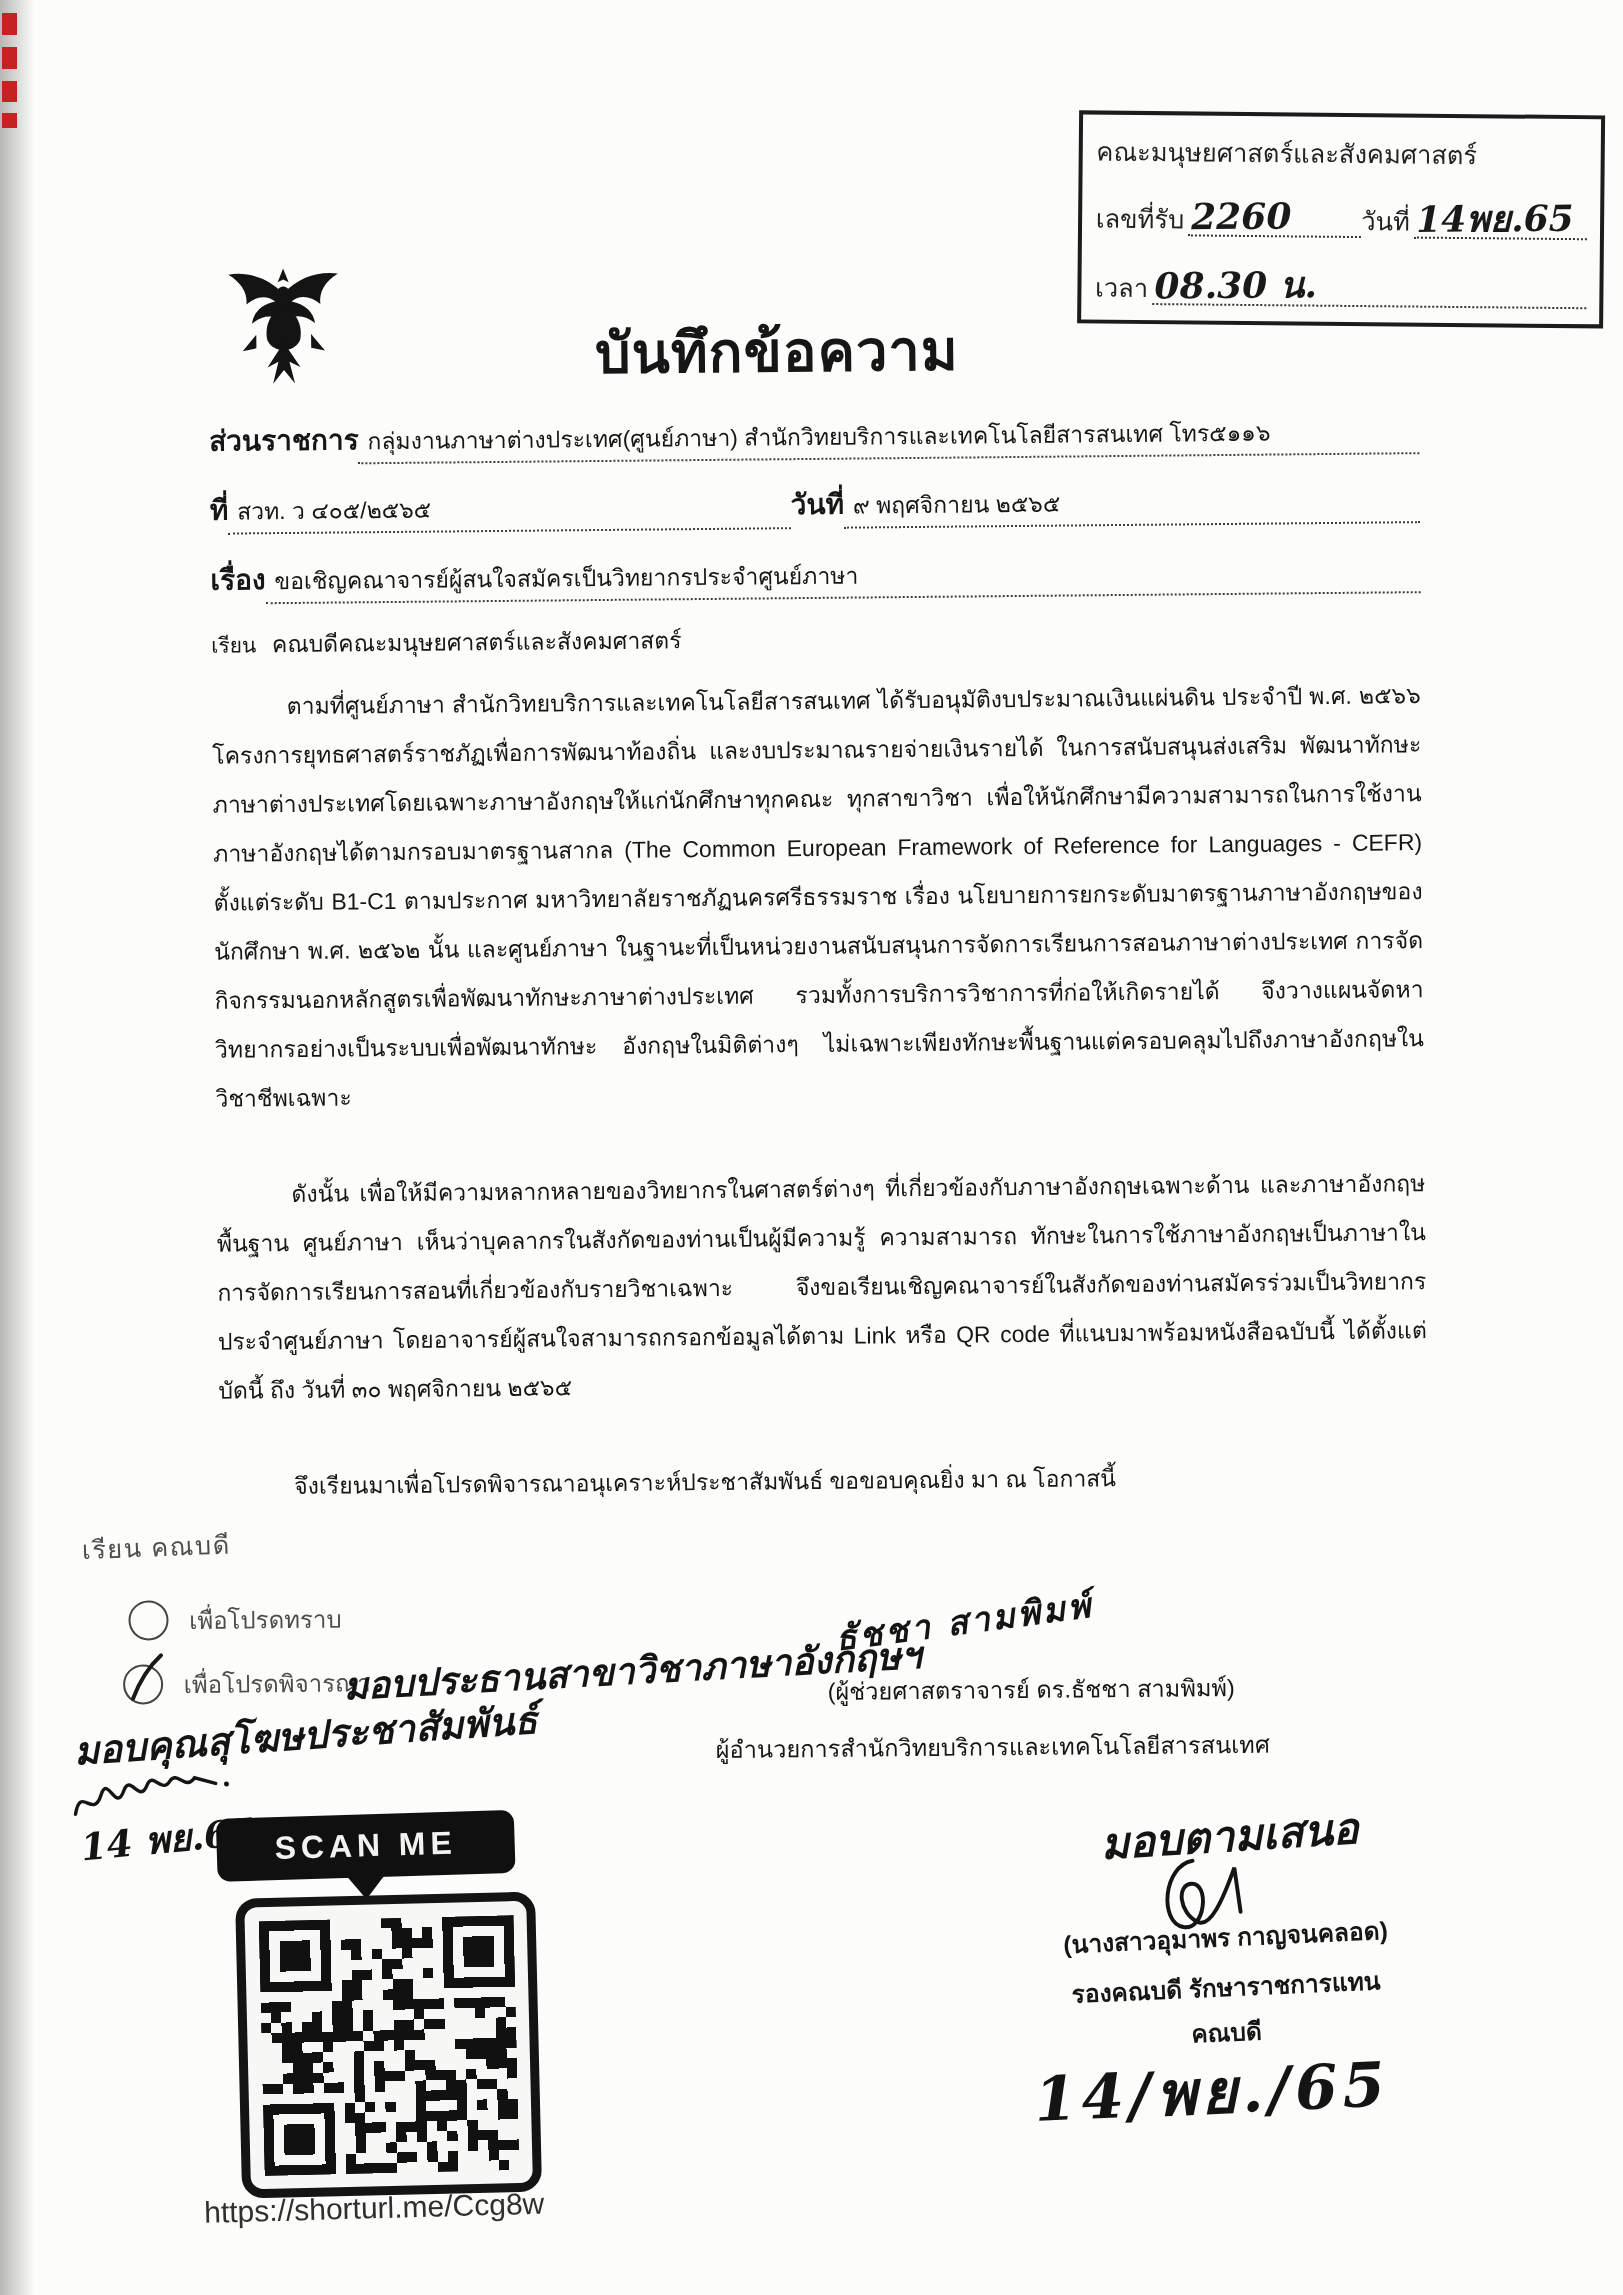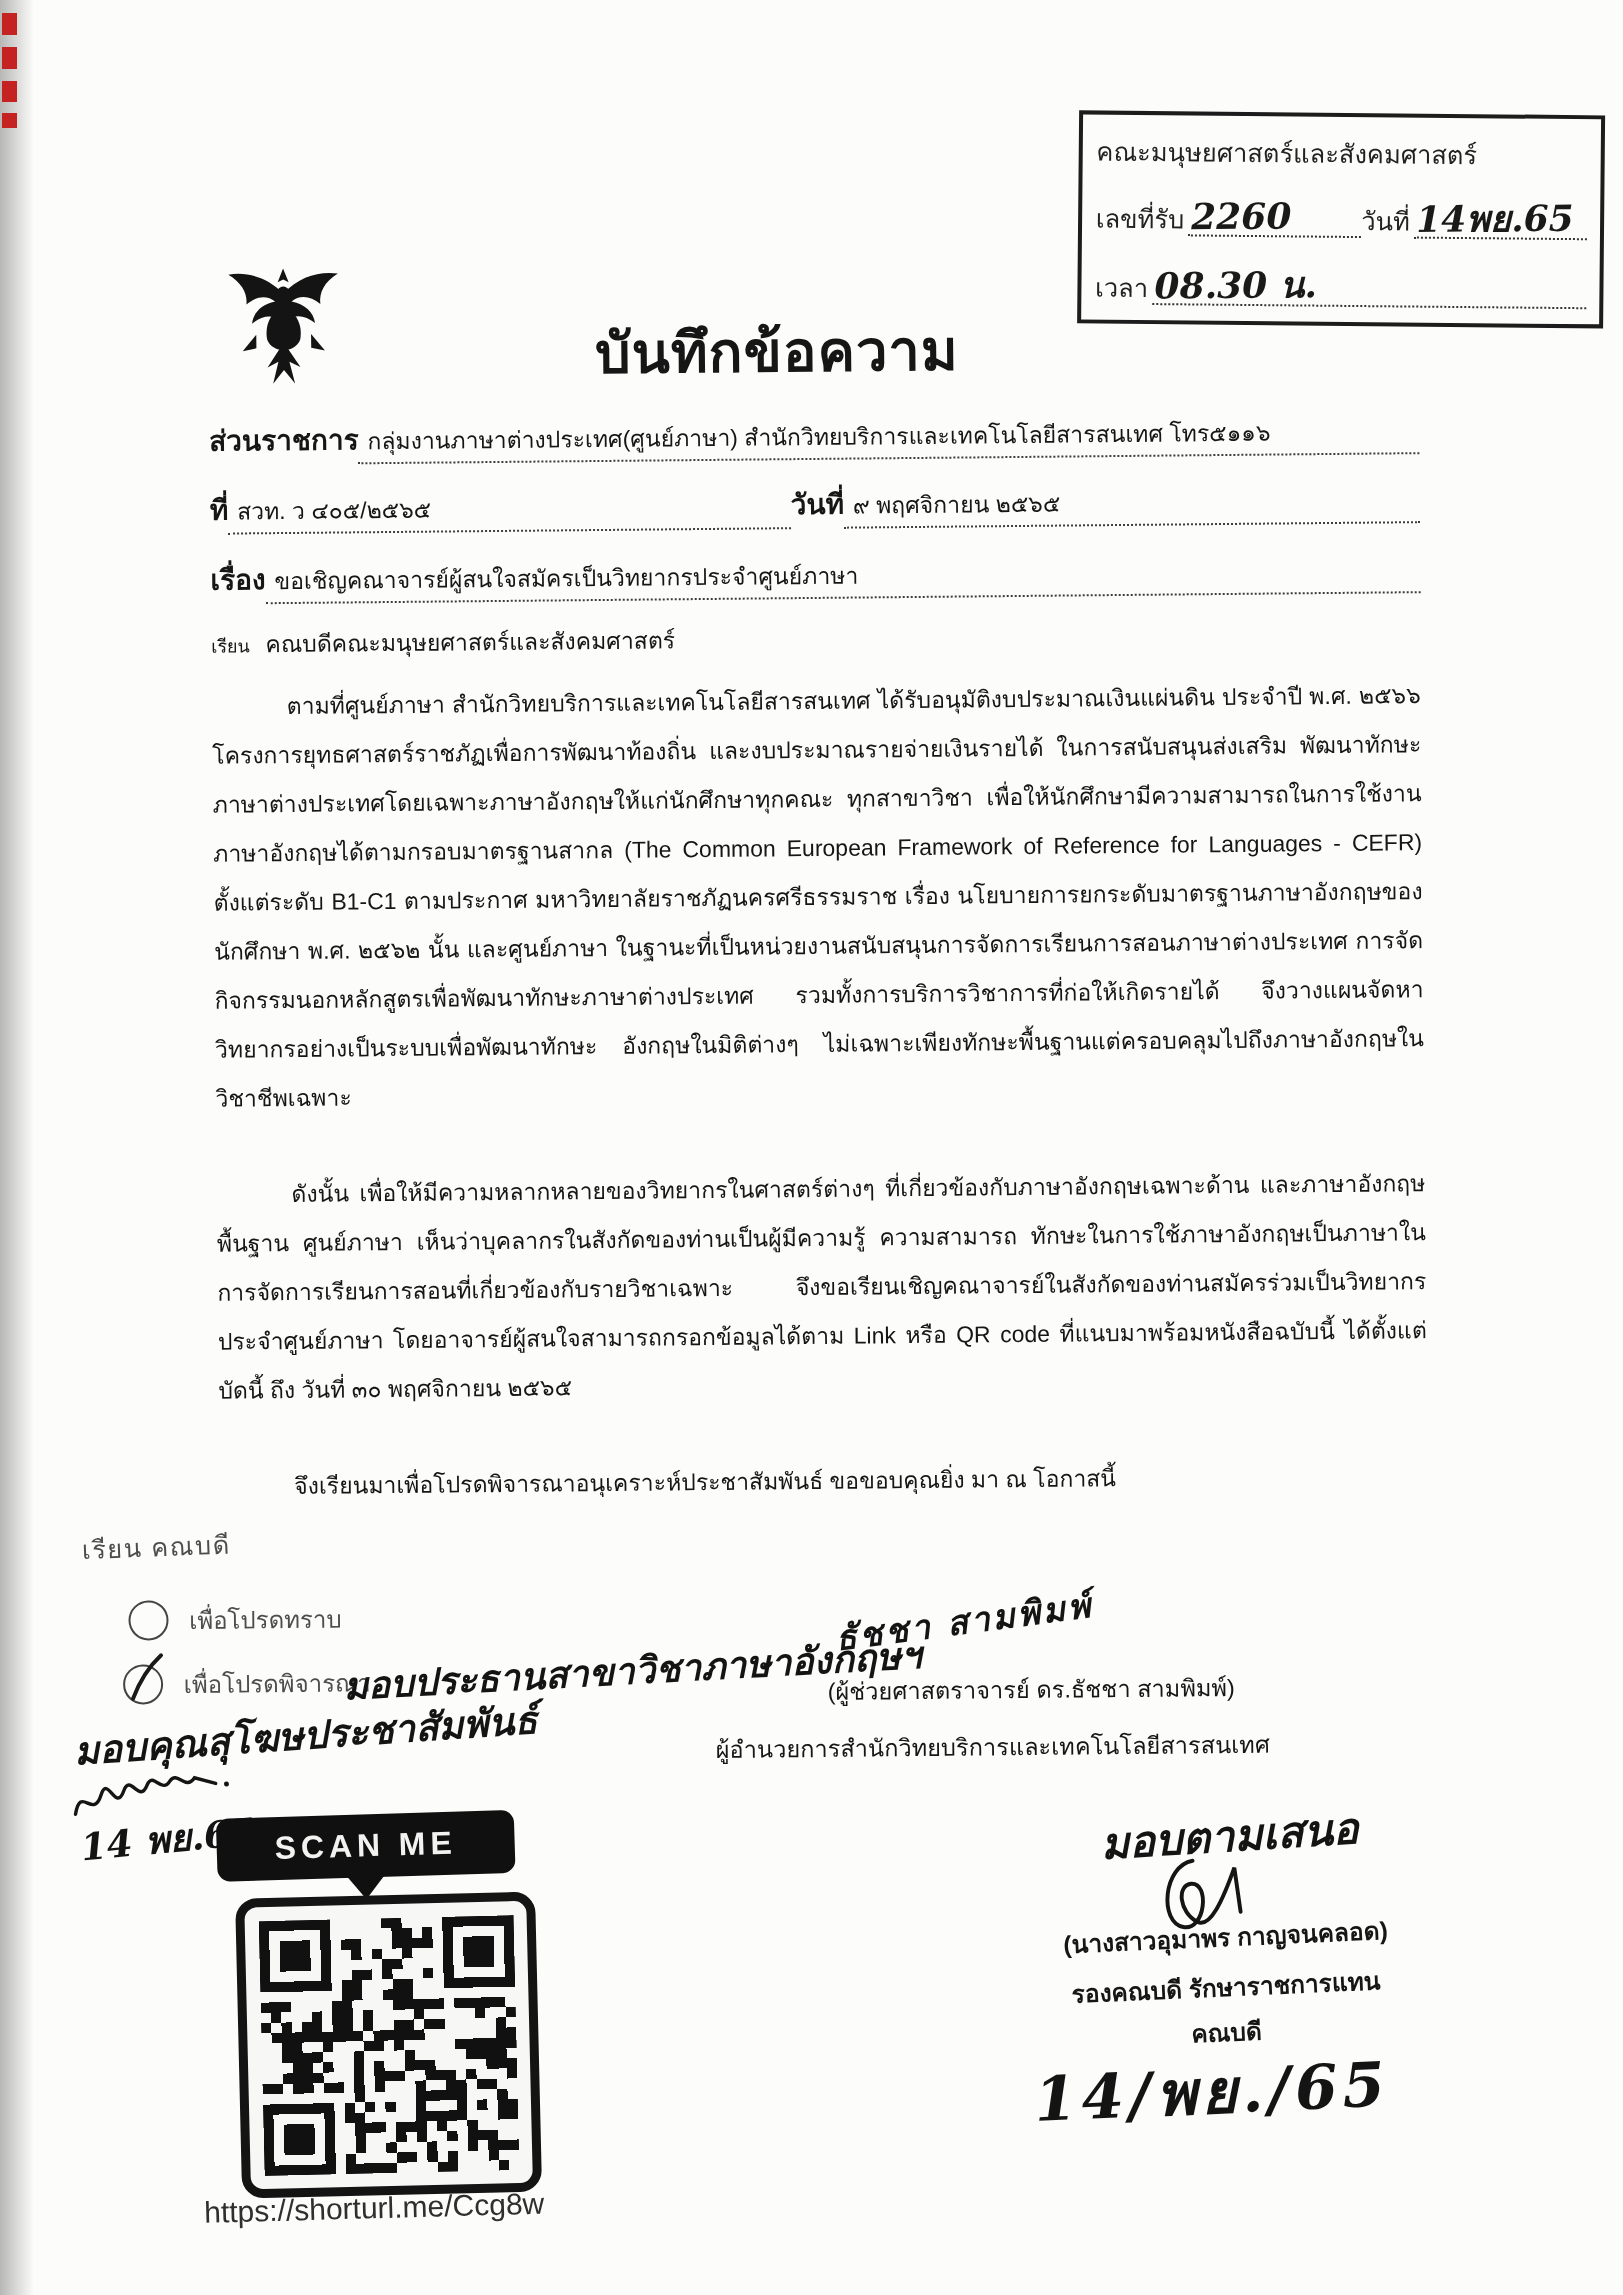--- a/index.html
+++ b/index.html
@@ -140,21 +140,21 @@
         <span class="flabel">ที่</span>
         <span class="fvalue dotted grow">สวท. ว ๔๐๕/๒๕๖๕</span>
         <span class="flabel">วันที่</span>
         <span class="fvalue dotted grow">๙ พฤศจิกายน ๒๕๖๕</span>
       </div>
       <div class="frow">
         <span class="flabel">เรื่อง</span>
         <span class="fvalue dotted grow">ขอเชิญคณาจารย์ผู้สนใจสมัครเป็นวิทยากรประจำศูนย์ภาษา</span>
       </div>
       <div class="frow" id="row-to">
-        <span class="fvalue" style="padding-left:0;font-size:18px;font-family:Liberation Mono, monospace;">เรียน</span>
+        <span class="fvalue" style="padding-left:0;font-size:21px;font-family:Liberation Mono, monospace;">เรียน</span>
         <span class="fvalue">คณบดีคณะมนุษยศาสตร์และสังคมศาสตร์</span>
       </div>
     </div>
 
     <div id="body-text">
       <p>ตามที่ศูนย์ภาษา สำนักวิทยบริการและเทคโนโลยีสารสนเทศ ได้รับอนุมัติงบประมาณเงินแผ่นดิน ประจำปี พ.ศ. ๒๕๖๖ โครงการยุทธศาสตร์ราชภัฏเพื่อการพัฒนาท้องถิ่น และงบประมาณรายจ่ายเงินรายได้ ในการสนับสนุนส่งเสริม พัฒนาทักษะภาษาต่างประเทศโดยเฉพาะภาษาอังกฤษให้แก่นักศึกษาทุกคณะ ทุกสาขาวิชา เพื่อให้นักศึกษามีความสามารถในการใช้งานภาษาอังกฤษได้ตามกรอบมาตรฐานสากล (The Common European Framework of Reference for Languages - CEFR) ตั้งแต่ระดับ B1-C1 ตามประกาศ มหาวิทยาลัยราชภัฏนครศรีธรรมราช เรื่อง นโยบายการยกระดับมาตรฐานภาษาอังกฤษของนักศึกษา พ.ศ. ๒๕๖๒ นั้น และศูนย์ภาษา ในฐานะที่เป็นหน่วยงานสนับสนุนการจัดการเรียนการสอนภาษาต่างประเทศ การจัดกิจกรรมนอกหลักสูตรเพื่อพัฒนาทักษะภาษาต่างประเทศ รวมทั้งการบริการวิชาการที่ก่อให้เกิดรายได้ จึงวางแผนจัดหาวิทยากรอย่างเป็นระบบเพื่อพัฒนาทักษะ อังกฤษในมิติต่างๆ ไม่เฉพาะเพียงทักษะพื้นฐานแต่ครอบคลุมไปถึงภาษาอังกฤษในวิชาชีพเฉพาะ</p>
       <p>ดังนั้น เพื่อให้มีความหลากหลายของวิทยากรในศาสตร์ต่างๆ ที่เกี่ยวข้องกับภาษาอังกฤษเฉพาะด้าน และภาษาอังกฤษพื้นฐาน ศูนย์ภาษา เห็นว่าบุคลากรในสังกัดของท่านเป็นผู้มีความรู้ ความสามารถ ทักษะในการใช้ภาษาอังกฤษเป็นภาษาในการจัดการเรียนการสอนที่เกี่ยวข้องกับรายวิชาเฉพาะ จึงขอเรียนเชิญคณาจารย์ในสังกัดของท่านสมัครร่วมเป็นวิทยากรประจำศูนย์ภาษา โดยอาจารย์ผู้สนใจสามารถกรอกข้อมูลได้ตาม Link หรือ QR code ที่แนบมาพร้อมหนังสือฉบับนี้ ได้ตั้งแต่บัดนี้ ถึง วันที่ ๓๐ พฤศจิกายน ๒๕๖๕</p>
       <p class="closing">จึงเรียนมาเพื่อโปรดพิจารณาอนุเคราะห์ประชาสัมพันธ์ ขอขอบคุณยิ่ง มา ณ โอกาสนี้</p>
     </div>
 

